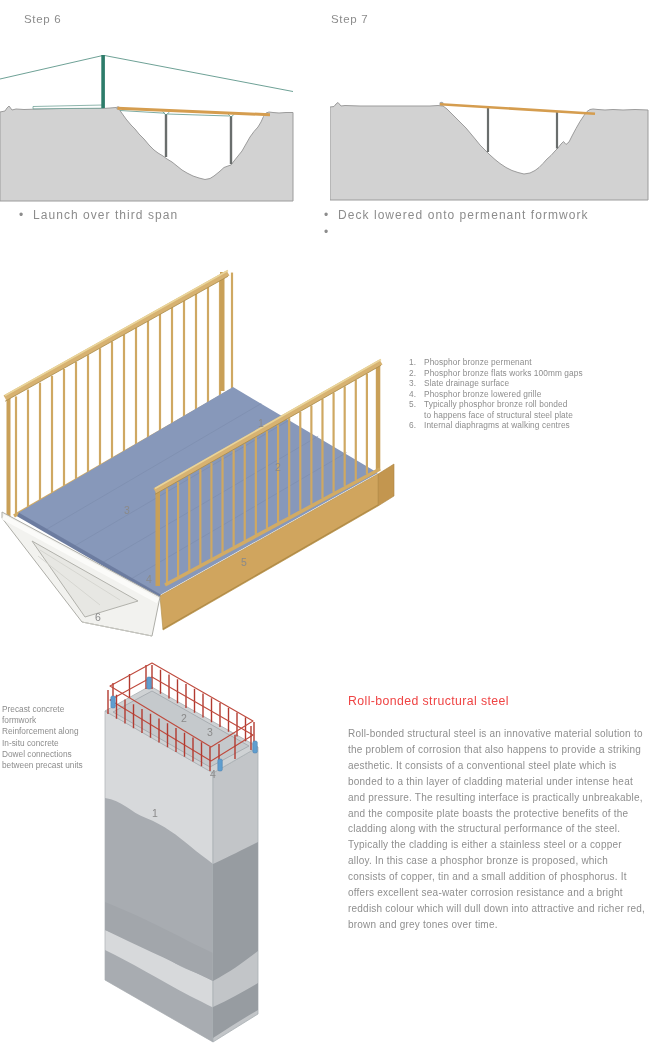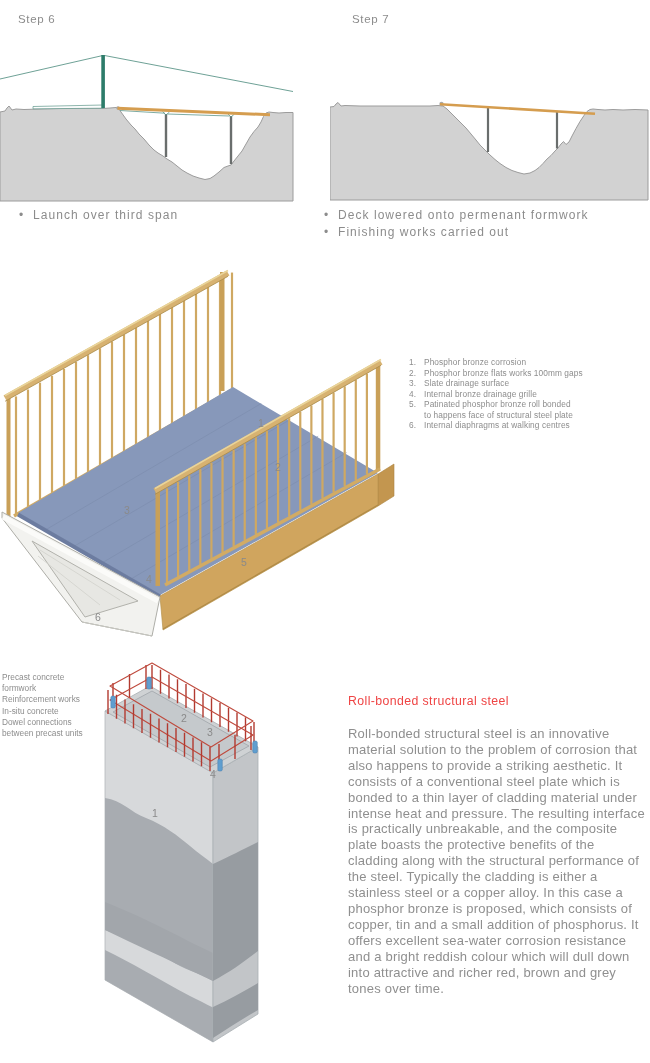--- a/index.html
+++ b/index.html
@@ -10,28 +10,28 @@
   .bullets{color:#8c8c8c;font-size:12px;letter-spacing:1.05px;line-height:17px}
   .bullet-row{display:flex}
   .bullet-dot{width:14px;flex:none}
   .dlist{color:#8d8d8d;font-size:8.3px;line-height:10.5px;letter-spacing:.1px}
   .drow{display:flex}
   .dnum{width:15px;flex:none}
   .dtext{width:176px}
   .plabels{color:#8d8d8d;font-size:8.3px;line-height:11.2px;width:90px}
   .plabel-item{margin:0}
   .steel-title{color:#ef4444;font-size:12.3px;letter-spacing:.4px}
-  .steel-body{color:#8f8f8f;font-size:13px;line-height:15.9px;letter-spacing:.22px;width:298px}
+  .steel-body{color:#8f8f8f;font-size:10px;line-height:15.9px;letter-spacing:.22px;width:298px}
   svg{display:block}
   svg text{font-family:"Liberation Sans",sans-serif;fill:#8a8a8a}
 </style>
 </head>
 <body>
 
-<div class="abs step-label" style="left:18px;top:13px">Step 6</div>
+<div class="abs step-label" style="left:24px;top:13px">Step 6</div>
 
 <svg class="abs" style="left:0;top:45px" width="295" height="160" viewBox="0 0 295 160">
   <g>
     <path d="M0,34 L102.8,10.5" stroke="#5d968a" stroke-width="0.9" fill="none"></path>
     <path d="M104.5,10.5 L293,46.5" stroke="#5d968a" stroke-width="0.9" fill="none"></path>
   </g>
   <path d="M0,67 L5,66 L7,63 L9,61 L12,65 L16,64 L24,64.5 L40,64 L60,63.5 L85,63.5 L103,63.5 L110,63 L116,62.5 L118,63
        L121,67 L126,74 L131,80 L135,84 L139,89 L144,94 L149,100 L154,105 L158,108 L163,111 L167,114 L172,117
        L177,121 L182,125 L187,128 L193,131 L199,133 L205,134.5 L210,133.5 L214,131 L219,127 L224,122.5 L228,121
        L231,120 L234,116 L238,111 L242,106 L246,99 L250,92 L254,86.5 L258,82 L261,77 L263.5,71.5 L266,68 L269,67
@@ -52,21 +52,21 @@
   <line x1="117.5" y1="63.2" x2="270" y2="69.8" stroke="#d59d4f" stroke-width="3"></line>
 </svg>
 
 <div class="abs bullets" style="left:19px;top:207px">
   <div class="bullet-row">
     <span class="bullet-dot">•</span>
     <span>Launch over third span</span>
   </div>
 </div>
 
-<div class="abs step-label" style="left:352px;top:13px">Step 7</div>
+<div class="abs step-label" style="left:331px;top:13px">Step 7</div>
 
 <svg class="abs" style="left:330px;top:90px" width="320" height="115" viewBox="0 0 320 115">
   <path d="M0,17 L4,16.5 L6,14 L8,12.5 L11,16 L15,15.5 L30,16 L50,16 L80,16 L100,16 L108,15.5 L113,16
        L117,19 L122,24 L127,29 L131,33 L136,38 L141,44 L146,50 L150,55 L155,60 L160,65 L165,69.5 L170,73.5
        L176,77.5 L182,80.5 L188,82.5 L194,84 L200,83 L205,80.5 L209,77.5 L213,73.5 L217,69 L221,65.5 L225,61
        L228,58 L231,54 L233.5,51.5 L236,54.5 L239,52 L242,46 L246,38.5 L250,31.5 L254,25.5 L257,21.5 L260,19.5
        L263,19 L268,19.5 L275,20 L283,19.5 L293,20 L305,19.5 L318,20 L318,110 L0,110 Z" fill="#d2d2d2" stroke="#9c9c9c" stroke-width="1" stroke-linejoin="round"></path>
   <g stroke="#6a6e6d" stroke-width="2.2">
     <line x1="158" y1="17.5" x2="158" y2="62"></line>
     <line x1="227" y1="21.5" x2="227" y2="58.5"></line>
@@ -75,21 +75,20 @@
   <line x1="110" y1="14.3" x2="265" y2="23.7" stroke="#d59d4f" stroke-width="2.6"></line>
 </svg>
 
 <div class="abs bullets" style="left:324px;top:207px">
   <div class="bullet-row">
     <span class="bullet-dot">•</span>
     <span>Deck lowered onto permenant formwork</span>
   </div>
   <div class="bullet-row">
     <span class="bullet-dot">•</span>
-    <span>Finishing works carried out</span>
   </div>
 </div>
 
 <svg class="abs" style="left:0;top:255px" width="420" height="400" viewBox="0 0 420 400">
 
   <g>
     <g>
         <line x1="16" y1="259" x2="16" y2="141.41284403669724" stroke="#cfa862" stroke-width="2.2"></line>
         <line x1="28" y1="252" x2="28" y2="134.5321100917431" stroke="#cfa862" stroke-width="2.2"></line>
         <line x1="40" y1="245" x2="40" y2="127.65137614678899" stroke="#cfa862" stroke-width="2.2"></line>
@@ -182,48 +181,48 @@
     <text x="124" y="259">3</text>
     <text x="146" y="328">4</text>
     <text x="241" y="311">5</text>
     <text x="95" y="366">6</text>
   </g>
 </svg>
 
 <div class="abs dlist" style="left:409px;top:357px">
   <div class="drow">
     <span class="dnum">1.</span>
-    <span class="dtext">Phosphor bronze corrosion</span>
+    <span class="dtext">Phosphor bronze permenant</span>
   </div>
   <div class="drow">
     <span class="dnum">2.</span>
     <span class="dtext">Phosphor bronze flats works 100mm gaps</span>
   </div>
   <div class="drow">
     <span class="dnum">3.</span>
     <span class="dtext">Slate drainage surface</span>
   </div>
   <div class="drow">
     <span class="dnum">4.</span>
-    <span class="dtext">Internal bronze drainage grille</span>
+    <span class="dtext">Phosphor bronze lowered grille</span>
   </div>
   <div class="drow">
     <span class="dnum">5.</span>
-    <span class="dtext"><span>Patinated phosphor bronze roll bonded</span><br>
+    <span class="dtext"><span>Typically phosphor bronze roll bonded</span><br>
       <span>to happens face of structural steel plate</span></span>
   </div>
   <div class="drow">
     <span class="dnum">6.</span>
     <span class="dtext">Internal diaphragms at walking centres</span>
   </div>
 </div>
 
-<div class="abs plabels" style="left:2px;top:672px">
+<div class="abs plabels" style="left:2px;top:704px">
   <div class="plabel-item">Precast concrete formwork</div>
-  <div class="plabel-item">Reinforcement works</div>
+  <div class="plabel-item">Reinforcement along</div>
   <div class="plabel-item">In-situ concrete</div>
   <div class="plabel-item">Dowel connections between precast units</div>
 </div>
 
 <svg class="abs" style="left:60px;top:650px" width="280" height="410" viewBox="0 0 280 410">
   <defs>
     <clipPath id="cfront">
         <polygon points="45,61 153,123 153,392 45,330"></polygon>
       </clipPath>
     <clipPath id="cright">

